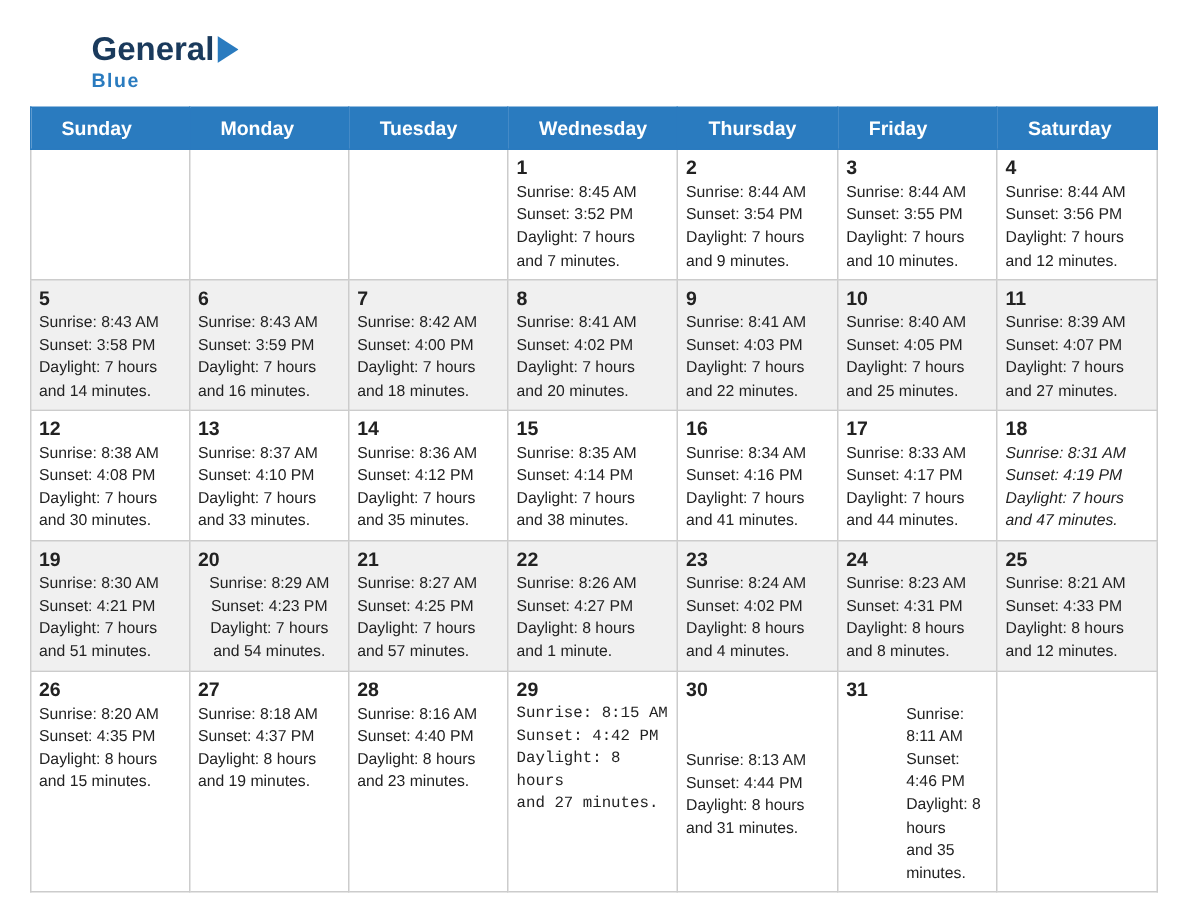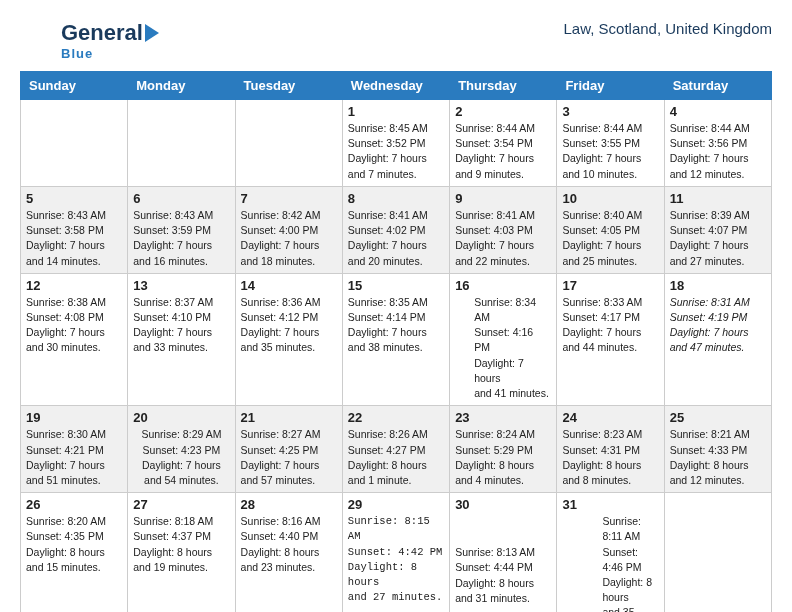--- a/index.html
+++ b/index.html
@@ -55,21 +55,21 @@
     }
     .calendar {
       width: 100%;
       border-collapse: collapse;
     }
     .calendar th {
       background: #2a7bbf;
       color: #fff;
       font-size: 13px;
       font-weight: bold;
-      padding: 6px 8px;
+      padding: 6px 20px;
       text-align: left;
       border: 1px solid #2a7bbf;
     }
     .calendar td {
       border: 1px solid #ccc;
       vertical-align: top;
       padding: 4px 5px;
       font-size: 11px;
       color: #222;
       min-height: 80px;
@@ -102,21 +102,20 @@
   <div class="logo">
     <div class="logo-text">
       <span>General</span>
       <svg class="logo-icon" viewBox="0 0 14 18" xmlns="http://www.w3.org/2000/svg">
         <polygon points="0,0 14,9 0,18" fill="#2a7bbf"></polygon>
       </svg>
     </div>
     <div class="logo-subtitle">Blue</div>
   </div>
   <div class="title-section">
-    <div class="location">Law, Scotland, United Kingdom</div>
   </div>
 </div>
 
 <table class="calendar">
   <thead>
     <tr>
     <th>Sunday</th>
         <th>Monday</th>
         <th>Tuesday</th>
         <th>Wednesday</th>
@@ -234,21 +233,21 @@
         </td>
         <td>
           <div class="day-num">15</div>
           <div class="day-info" style="white-space: pre-line;">Sunrise: 8:35 AM
 Sunset: 4:14 PM
 Daylight: 7 hours
 and 38 minutes.</div>
         </td>
         <td>
           <div class="day-num">16</div>
-          <div class="day-info" style="white-space: pre-line; margin-left: 19px;">Sunrise: 8:34 AM
+          <div class="day-info" style="white-space: pre-line;">Sunrise: 8:34 AM
 Sunset: 4:16 PM
 Daylight: 7 hours
 and 41 minutes.</div>
         </td>
         <td>
           <div class="day-num">17</div>
           <div class="day-info" style="white-space: pre-line;">Sunrise: 8:33 AM
 Sunset: 4:17 PM
 Daylight: 7 hours
 and 44 minutes.</div>
@@ -286,21 +285,21 @@
         <td>
           <div class="day-num">22</div>
           <div class="day-info" style="white-space: pre-line;">Sunrise: 8:26 AM
 Sunset: 4:27 PM
 Daylight: 8 hours
 and 1 minute.</div>
         </td>
         <td>
           <div class="day-num">23</div>
           <div class="day-info" style="white-space: pre-line;">Sunrise: 8:24 AM
-Sunset: 5:29 PM
+Sunset: 4:02 PM
 Daylight: 8 hours
 and 4 minutes.</div>
         </td>
         <td>
           <div class="day-num">24</div>
           <div class="day-info" style="white-space: pre-line;">Sunrise: 8:23 AM
 Sunset: 4:31 PM
 Daylight: 8 hours
 and 8 minutes.</div>
         </td>

